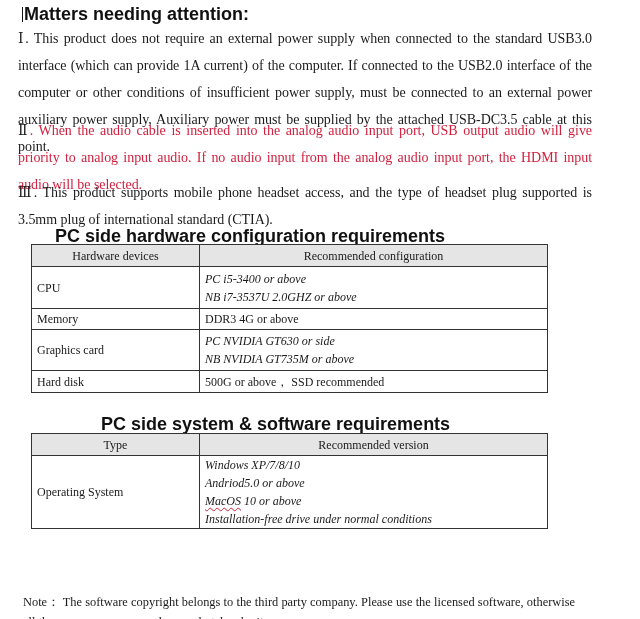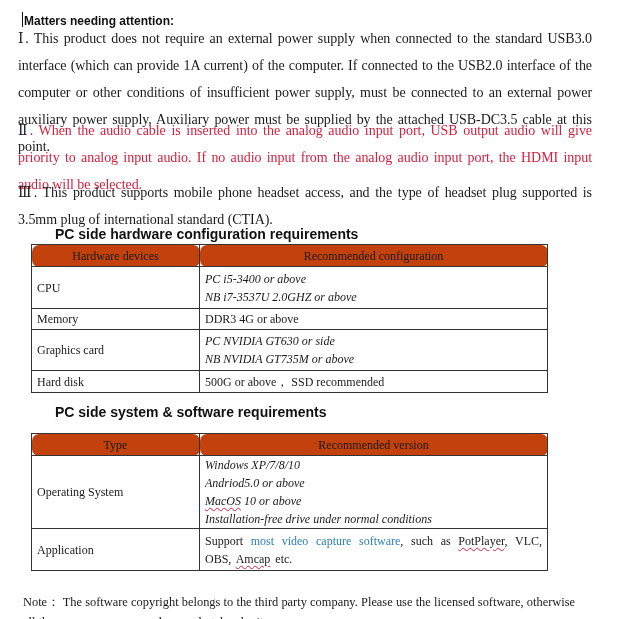--- a/index.html
+++ b/index.html
@@ -2,51 +2,51 @@
 <html><head>
   <meta charset="utf-8">
   <style>
     html, body { margin: 0; padding: 0; background: #ffffff; }
     body {
       width: 640px; height: 619px; position: relative; overflow: hidden;
       font-family: "Liberation Serif", "DejaVu Serif", serif;
       color: #1a1a1a;
     }
     .h-main {
-      position: absolute; left: 22px; top: 12px;
+      position: absolute; left: 22px; top: 4px;
       font-family: "Liberation Sans", "DejaVu Sans", sans-serif;
-      font-weight: bold; font-size: 12px; color: #111;
+      font-weight: bold; font-size: 18px; color: #111;
     }
     .h-main .caret { display: inline-block; width: 1px; height: 15px; background: #111; vertical-align: -2px; margin-right: 1px; }
     .para {
       position: absolute; left: 18px; width: 574px;
       font-size: 14px; line-height: 27px; text-align: justify;
       letter-spacing: -0.05px;
     }
     .para.red { color: #d0213f; }
     #p1 { top: 25px; }
     #p2 { top: 117px; }
     #p3 { top: 179px; }
     .section-title {
       position: absolute; left: 23px;
       font-family: "Liberation Sans", "DejaVu Sans", sans-serif;
-      font-weight: bold; font-size: 14px; color: #111; padding-left: 32px;
+      font-weight: bold; font-size: 18px; color: #111; padding-left: 32px;
     }
     #t1-title { top: 226px; }
-    #t2-title { top: 404px; }
+    #t2-title { top: 414px; margin-left: 46px; }
 
     table.spec {
       position: absolute; left: 31px; width: 517px;
       border-collapse: collapse; font-size: 12px;
     }
     table.spec td, table.spec th {
       border: 1px solid #333; padding: 0 5px; vertical-align: middle;
       font-weight: normal; line-height: 18px;
     }
-    table.spec th { background: #c2410c; text-align: center; height: 21px; border-radius: 7px; }
+    table.spec th { background: #e5e5e5; text-align: center; height: 21px; }
     #t1 { top: 244px; }
     #t2 { top: 433px; }
     .col1 { width: 157px; }
     .c-left { text-align: left; }
     .c-center { }
     .cell-lines div { line-height: 18px; font-style: italic; }
     .r-cpu { height: 42px; }
     .r-mem { height: 21px; margin-left: 16px; }
     .r-gpu { height: 41px; }
     .r-hdd { height: 22px; }
@@ -114,20 +114,16 @@
   </tr>
   <tr class="r-os">
     <td class="c-center">Operating System</td>
     <td class="c-left cell-lines">
       <div>Windows XP/7/8/10</div>
       <div>Andriod5.0 or above</div>
       <div><span class="squiggle">MacOS</span><span> 10 or above</span></div>
       <div>Installation-free drive under normal conditions</div>
     </td>
   </tr>
-  <tr class="r-app">
-    <td class="c-center">Application</td>
-    <td class="c-left app-text"><span>Support </span><span class="link">most video capture software</span><span>, such as </span><span class="squiggle">PotPlayer</span><span>, VLC, OBS, </span><span class="squiggle">Amcap</span><span> etc.</span></td>
-  </tr>
 </tbody>
   </table>
 
 <div id="note">Note： The software copyright belongs to the third party company. Please use the licensed software, otherwise all the consequences caused are undertaken by its own users.</div>
 
 </body></html>

